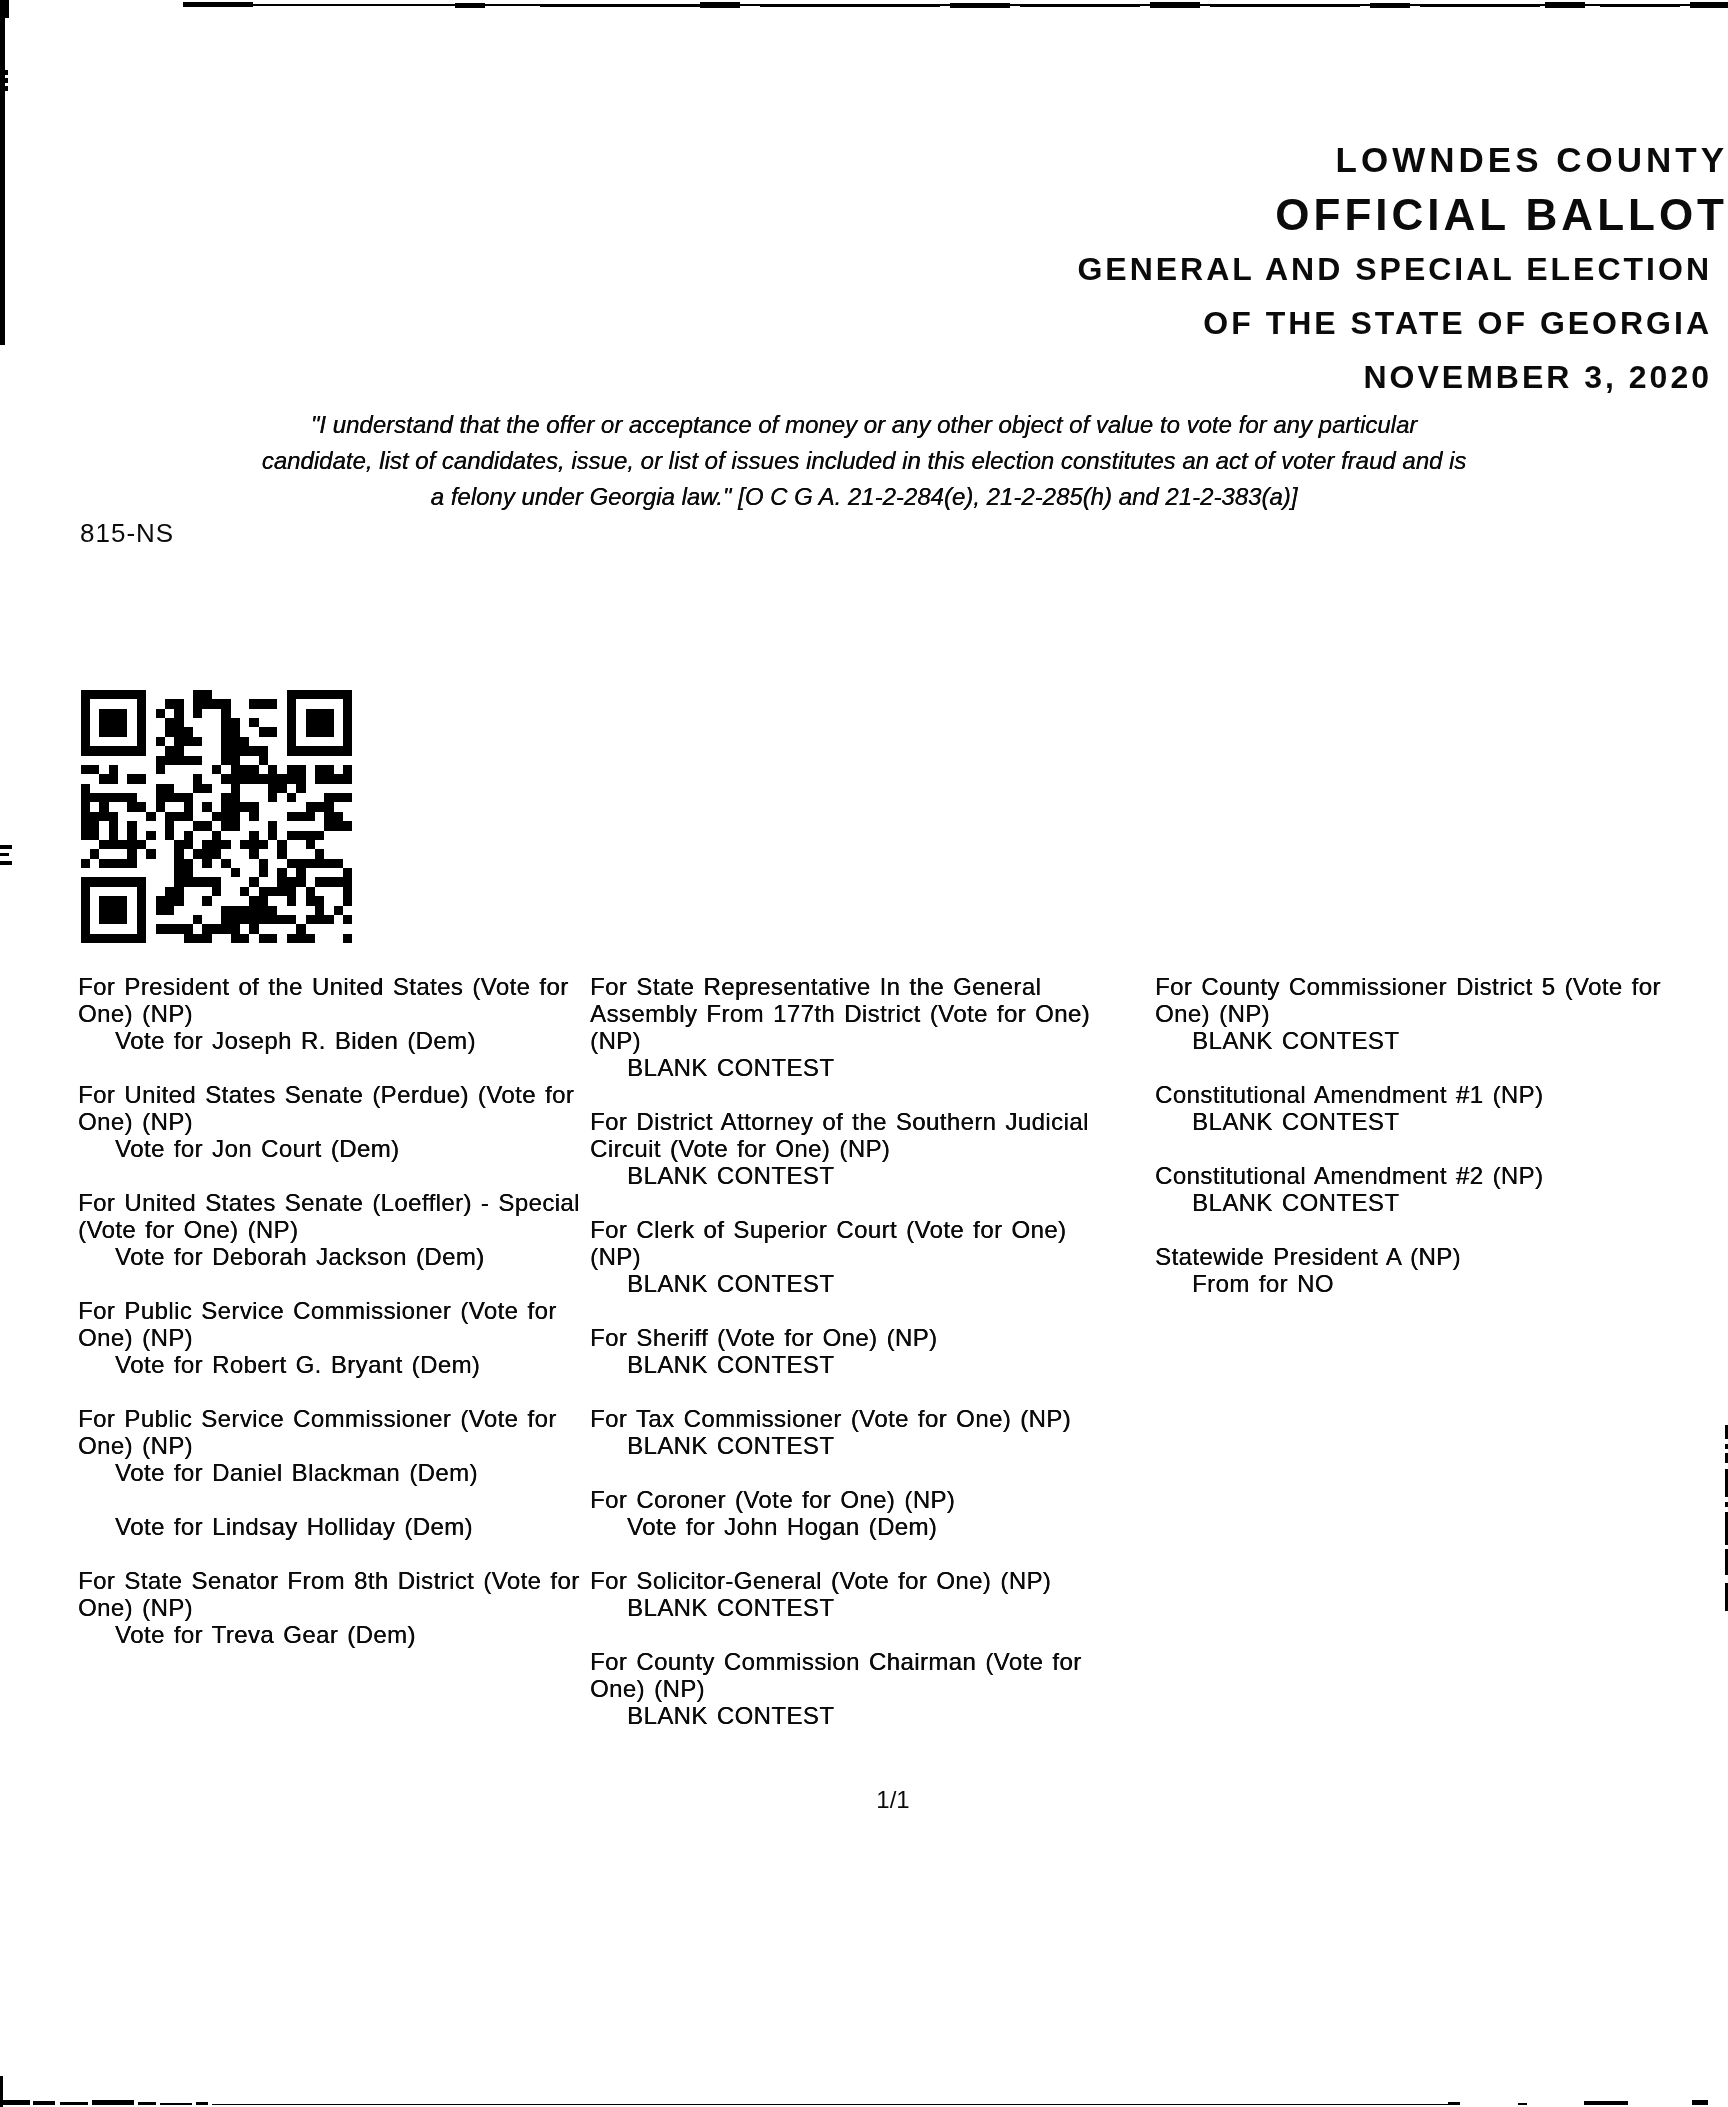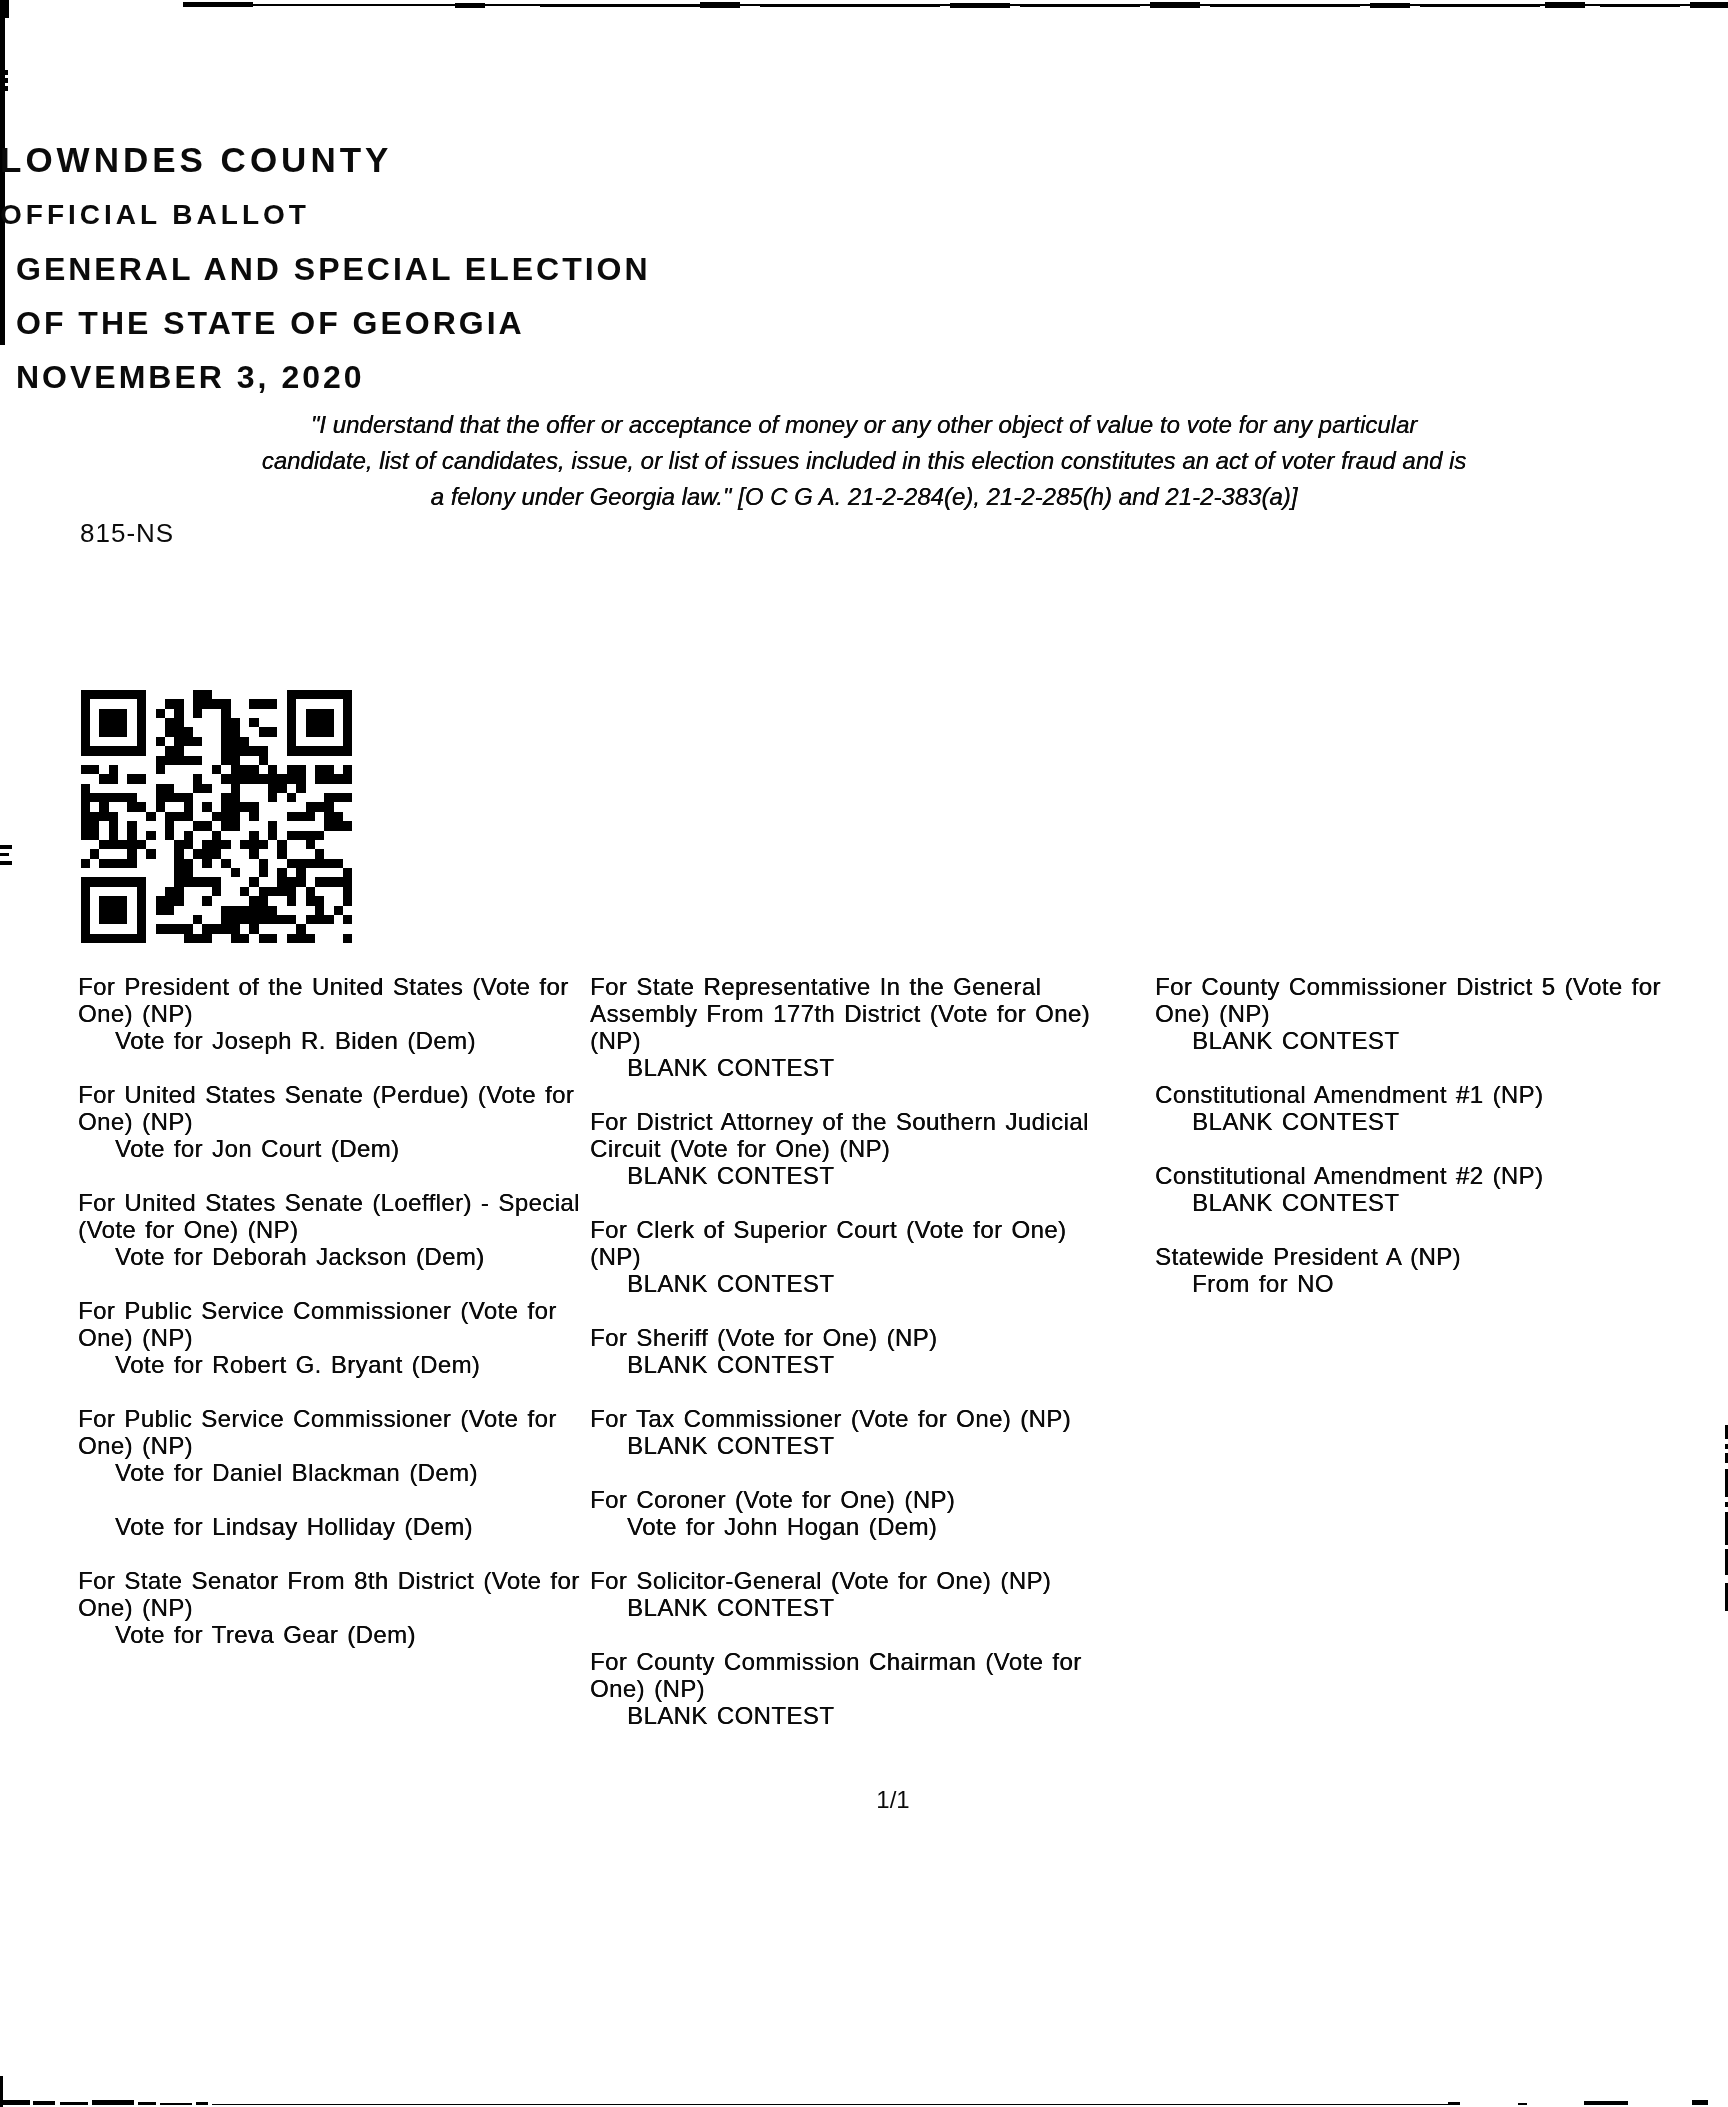--- a/index.html
+++ b/index.html
@@ -2,23 +2,23 @@
 <html><head>
 <meta charset="utf-8">
 <style>
   html,body{margin:0;padding:0;background:#888;}
   .page{
     position:relative;width:1728px;height:2107px;margin:0 auto;
     background:#fff;overflow:hidden;color:#0b0b0b;
     font-family:"Liberation Sans", sans-serif;
   }
   .art{position:absolute;background:#000;}
-  .hdr{position:absolute;top:140px;left:0;width:1728px;text-align:left;font-weight:bold;}
+  .hdr{position:absolute;top:140px;left:0;width:1728px;text-align:right;font-weight:bold;}
   .hdr h1{margin:0 0 16px 0;font-size:35px;letter-spacing:4px;line-height:40px;}
-  .hdr h2{margin:0 0 14px 0;font-size:28px;letter-spacing:4px;line-height:38px;}
+  .hdr h2{margin:0 0 14px 0;font-size:44px;letter-spacing:4px;line-height:38px;}
   .hdr h3{margin:16px;font-size:32px;letter-spacing:3px;line-height:38px;}
   .disclaimer{
     position:absolute;top:383px;left:259px;width:1210px;
     font-style:italic;font-size:24px;line-height:36px;text-align:center;
     text-shadow:0.3px 0 0 #000;
   }
   .stylecode{position:absolute;top:518px;left:80px;font-size:26px;letter-spacing:1px;}
   .qr{position:absolute;top:690px;left:80px;}
   .col{position:absolute;top:973px;font-size:24px;line-height:27px;letter-spacing:0.4px;word-spacing:2px;text-shadow:0.3px 0 0 #000;}
   .col1{left:78px;width:516px;}

